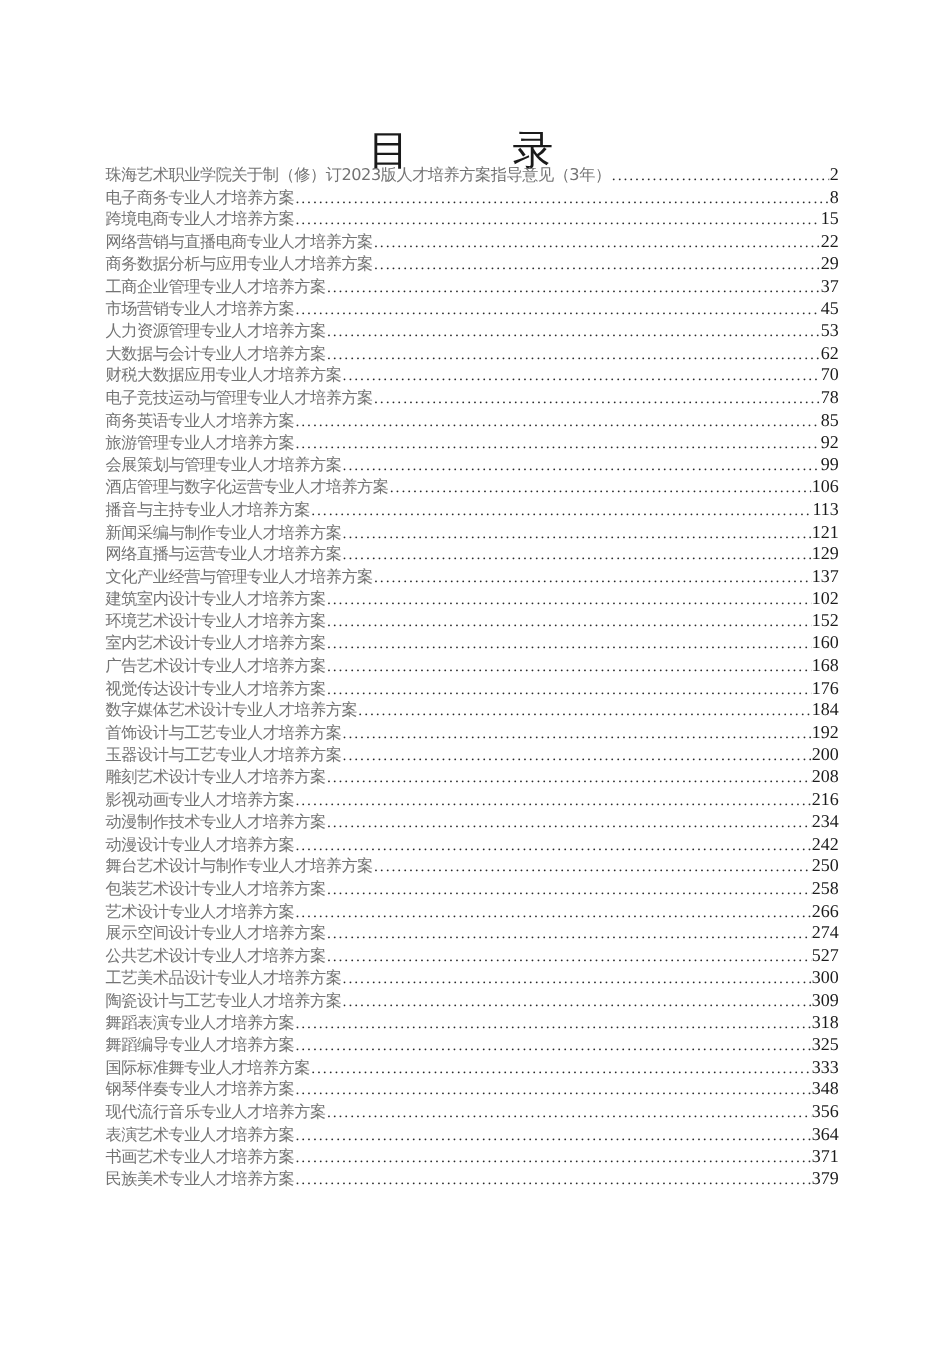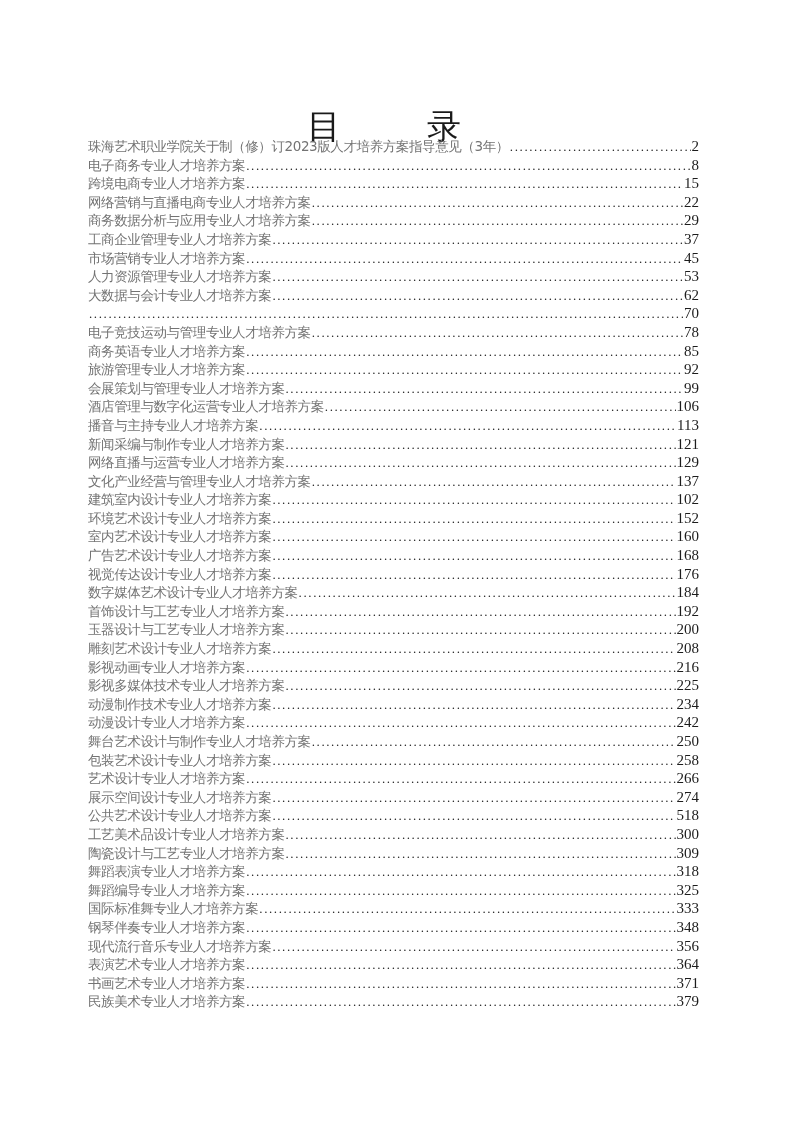--- a/index.html
+++ b/index.html
@@ -127,20 +127,21 @@
       <span class="toc-label">人力资源管理专业人才培养方案</span>
       <span class="toc-leader"></span>
       <span class="toc-page">53</span>
     </li>
     <li class="toc-row">
       <span class="toc-label">大数据与会计专业人才培养方案</span>
       <span class="toc-leader"></span>
       <span class="toc-page">62</span>
     </li>
     <li class="toc-row">
+      <span class="toc-label">财税大数据应用专业人才培养方案</span>
       <span class="toc-leader"></span>
       <span class="toc-page">70</span>
     </li>
     <li class="toc-row">
       <span class="toc-label">电子竞技运动与管理专业人才培养方案</span>
       <span class="toc-leader"></span>
       <span class="toc-page">78</span>
     </li>
     <li class="toc-row">
       <span class="toc-label">商务英语专业人才培养方案</span>
@@ -226,25 +227,20 @@
       <span class="toc-label">雕刻艺术设计专业人才培养方案</span>
       <span class="toc-leader"></span>
       <span class="toc-page">208</span>
     </li>
     <li class="toc-row">
       <span class="toc-label">影视动画专业人才培养方案 </span>
       <span class="toc-leader"></span>
       <span class="toc-page">216</span>
     </li>
     <li class="toc-row">
-      <span class="toc-label">影视多媒体技术专业人才培养方案</span>
-      <span class="toc-leader"></span>
-      <span class="toc-page">225</span>
-    </li>
-    <li class="toc-row">
       <span class="toc-label">动漫制作技术专业人才培养方案</span>
       <span class="toc-leader"></span>
       <span class="toc-page">234</span>
     </li>
     <li class="toc-row">
       <span class="toc-label">动漫设计专业人才培养方案</span>
       <span class="toc-leader"></span>
       <span class="toc-page">242</span>
     </li>
     <li class="toc-row">
@@ -263,21 +259,21 @@
       <span class="toc-page">266</span>
     </li>
     <li class="toc-row">
       <span class="toc-label">展示空间设计专业人才培养方案</span>
       <span class="toc-leader"></span>
       <span class="toc-page">274</span>
     </li>
     <li class="toc-row">
       <span class="toc-label">公共艺术设计专业人才培养方案</span>
       <span class="toc-leader"></span>
-      <span class="toc-page">518</span>
+      <span class="toc-page">527</span>
     </li>
     <li class="toc-row">
       <span class="toc-label">工艺美术品设计专业人才培养方案</span>
       <span class="toc-leader"></span>
       <span class="toc-page">300</span>
     </li>
     <li class="toc-row">
       <span class="toc-label">陶瓷设计与工艺专业人才培养方案</span>
       <span class="toc-leader"></span>
       <span class="toc-page">309</span>

